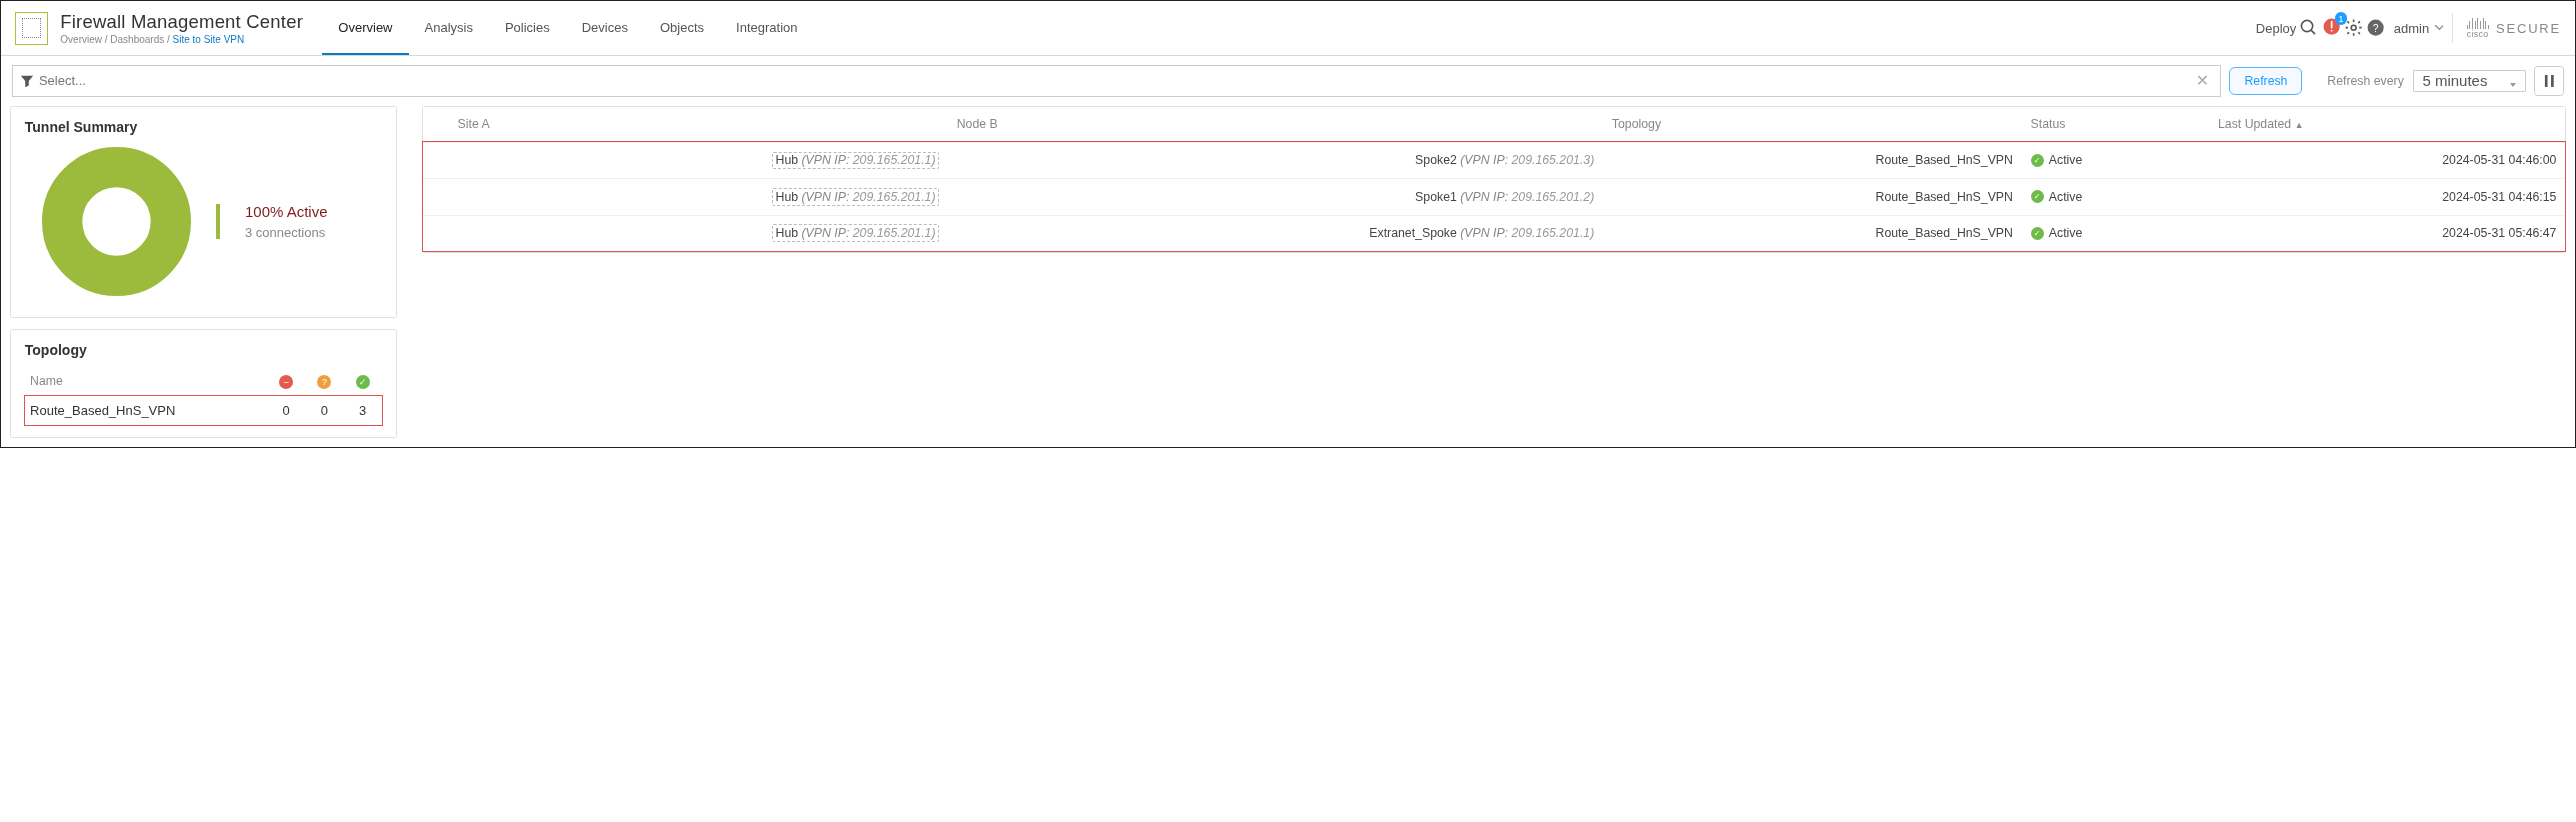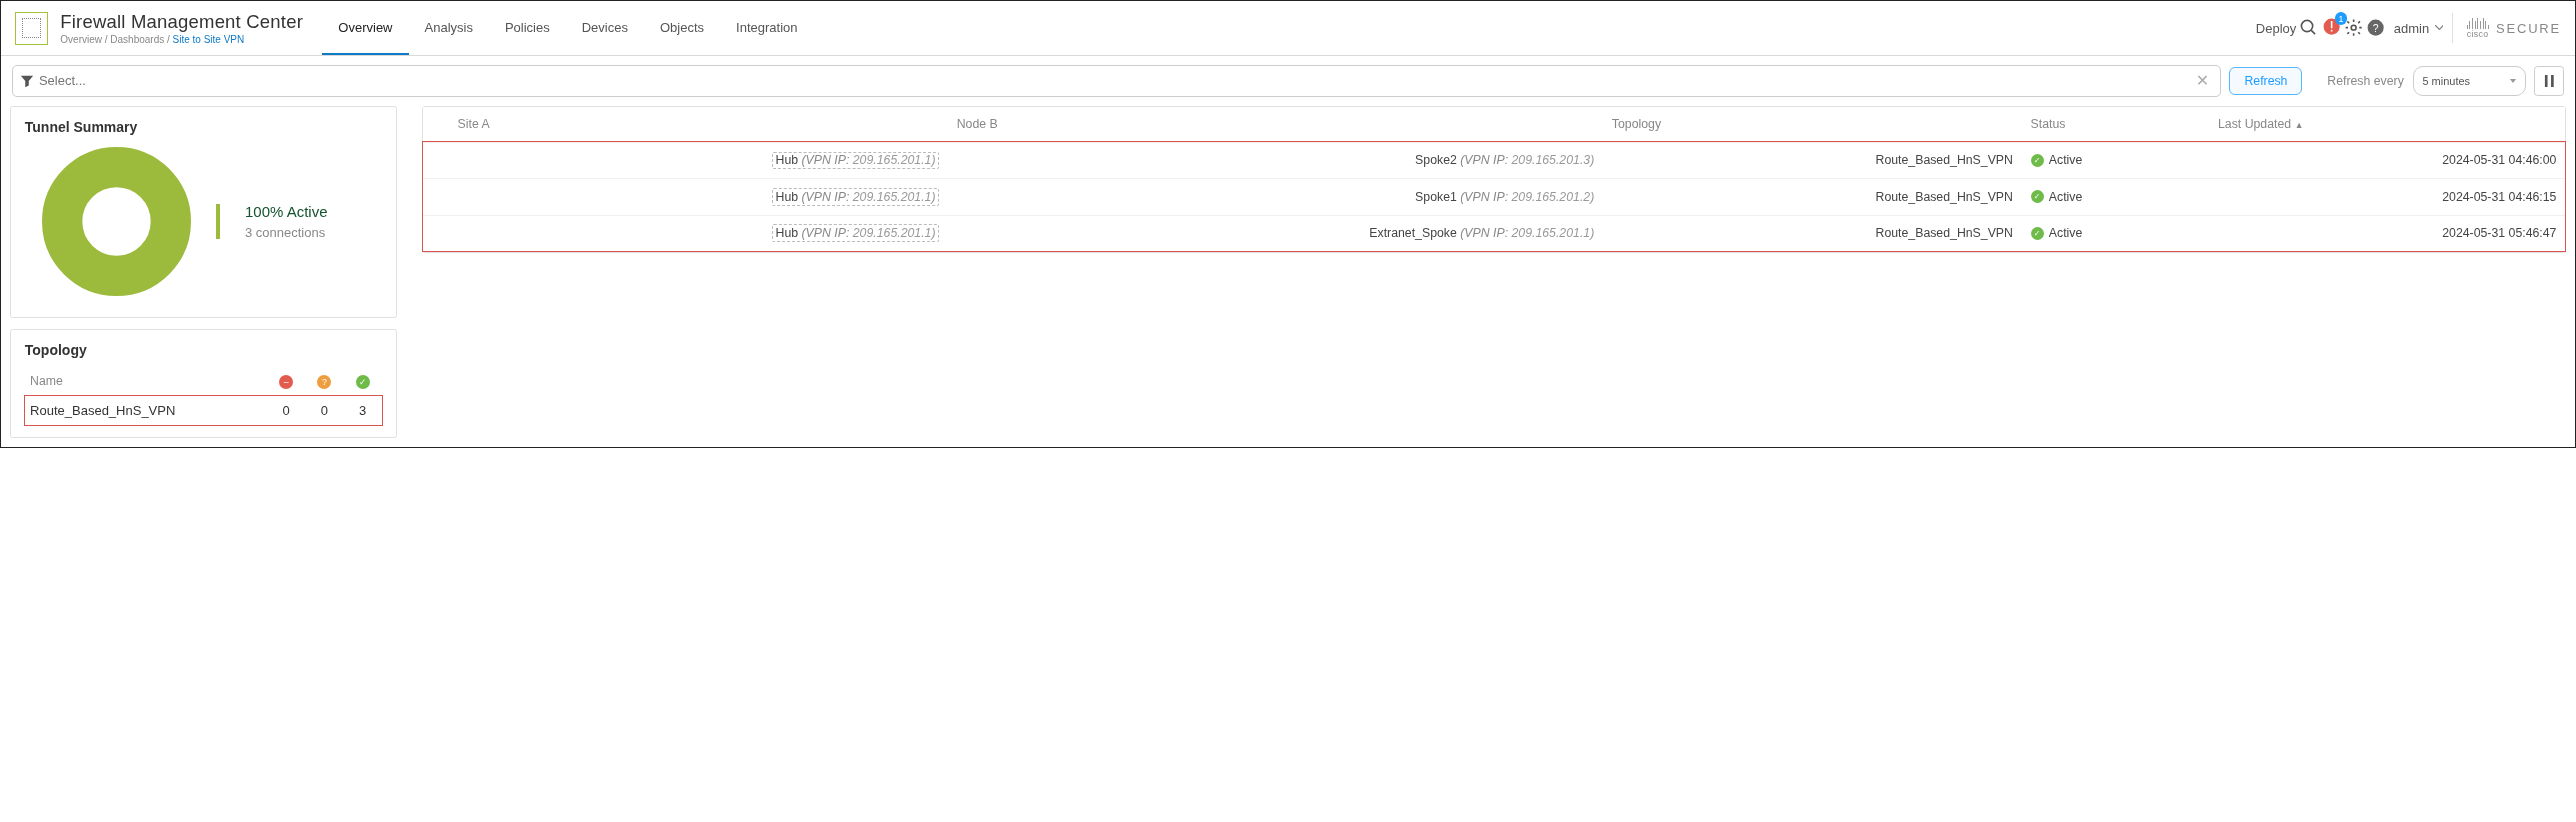--- a/index.html
+++ b/index.html
@@ -53,56 +53,56 @@
     .cisco-label { font-size: 8.8px; color: #888; letter-spacing: 0.4px; }
     .secure-word { font-size: 13px; color: #888; font-weight: 300; letter-spacing: 1.8px; }
     
     .filter-bar {
       display: flex; align-items: center; gap: 8.8px;
       padding: 8.8px 10.6px 5.3px 10.6px;
     }
     .filter-input-wrap {
       flex: 1;
       display: flex; align-items: center;
-      border: 0.9px solid #ccc; border-radius: 5px;
+      border: 0.9px solid #ccc; border-radius: 0;
       height: 32px; padding: 8px 7px;
     }
     .filter-input-wrap svg { flex-shrink: 0; }
     .filter-input { flex: 1; border: none; outline: none; font-size: 13px; color: #888; margin-left: 5.3px; }
     .clear-x { color: #aaa; font-size: 16px; cursor: pointer; padding: 0 3.5px; }
     .refresh-btn {
       border: 0.9px solid #56b5ff; color: #1e9cff; background: #f4faff;
       border-radius: 6px; padding: 6.2px 14px; font-size: 12.3px; cursor: pointer;
     }
     .refresh-label { color: #888; font-size: 12.3px; margin-left: 16px; }
     .interval-select {
-      border: 0.9px solid #ccc; border-radius: 10px;
-      height: 30px; min-width: 113px; padding: 0 24.6px 0 8.8px;
-      font-size: 11px; color: #555;
+      border: 0.9px solid #ccc; border-radius: 1px;
+      height: 22px; min-width: 113px; padding: 0 24.6px 0 8.8px;
+      font-size: 15px; color: #555;
       display: flex; align-items: center; position: relative; cursor: pointer;
     }
     .interval-select::after {
       content: ''; position: absolute; right: 8.8px; top: 12.3px;
       border-left: 3.5px solid transparent; border-right: 3.5px solid transparent;
       border-top: 4.4px solid #999;
     }
     .pause-btn {
       width: 30px; height: 30px; border: 0.9px solid #ccc; border-radius: 3.5px;
       display: flex; align-items: center; justify-content: center; cursor: pointer;
     }
     
     .content { display: flex; padding: 3.5px 8.8px 8.8px 8.8px; gap: 25px; align-items: flex-start; }
     .left-col { width: 387px; flex-shrink: 0; }
     .panel { border: 0.9px solid #e0e0e0; border-radius: 2.6px; padding: 12.3px 14px; }
     .panel-title { font-size: 14px; font-weight: 600; color: #333; margin-bottom: 8.8px; }
     
     .donut-row { display: flex; align-items: center; gap: 24.6px; padding: 3.5px 8.8px 8.8px 17.6px; }
     .donut { position: relative; }
     .legend-bar { width: 4.4px; height: 35px; background: #9cba3c; }
-    .legend-text .pct { font-size: 15px; color: #14532d; }
+    .legend-text .pct { font-size: 15px; color: #7f1d1d; }
     .legend-text .cnt { font-size: 13px; color: #888; margin-top: 5px; }
     
     .topology-panel { margin-top: 10.6px; }
     .topology-table { width: 100%; border-collapse: collapse; margin-top: 5.3px; }
     .topology-table th { text-align: left; font-size: 12.3px; color: #888; font-weight: 500; padding: 7px 5.3px; }
     .topology-table th.center, .topology-table td.center { text-align: center; }
     .topology-row-hl { outline: 1.8px solid #d9534f; }
     .topology-table td { padding: 7px 5.3px; font-size: 13px; color: #333; }
     .status-circle { width: 14px; height: 14px; border-radius: 50%; display: inline-flex; align-items: center; justify-content: center; font-size: 8.8px; color: #fff; }
     .status-red { background: #e35b4e; }

